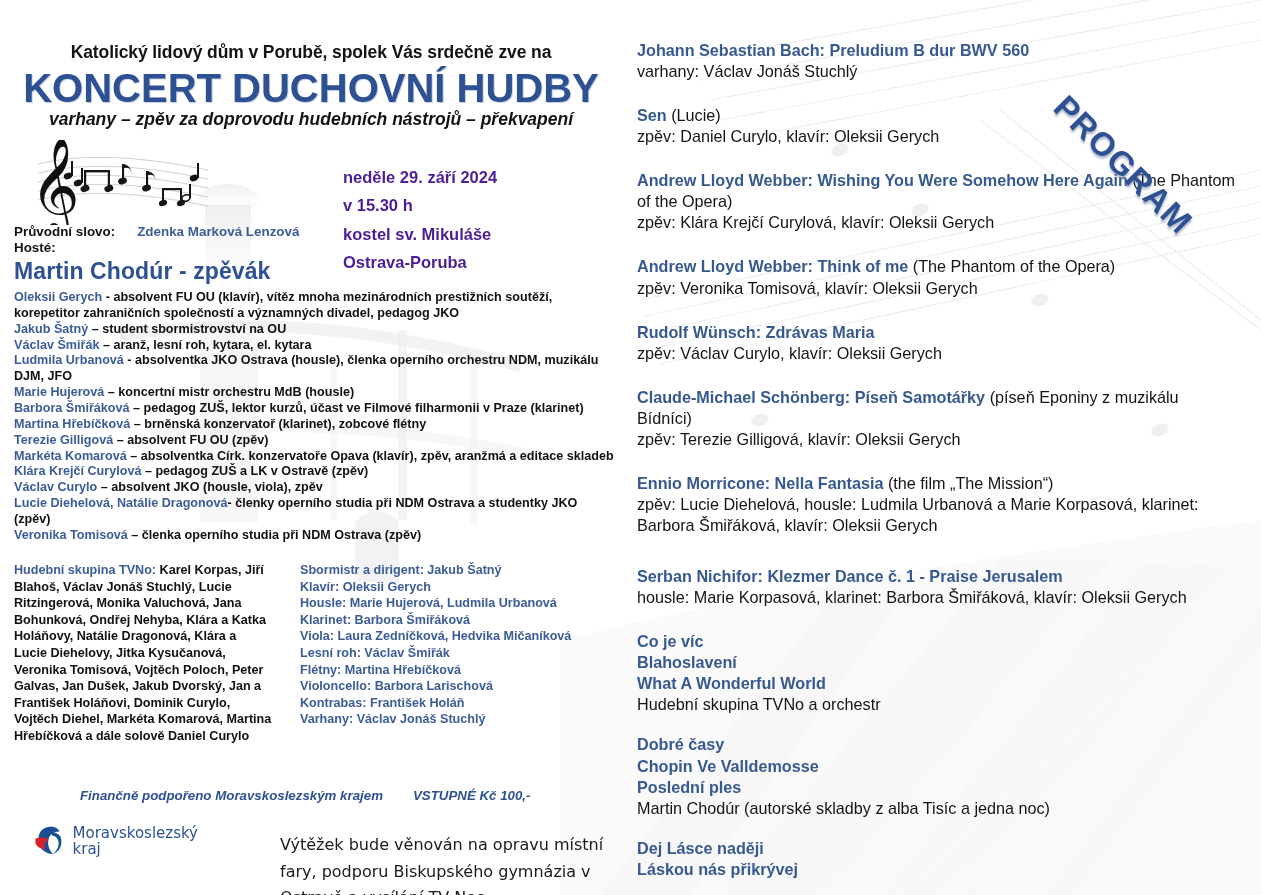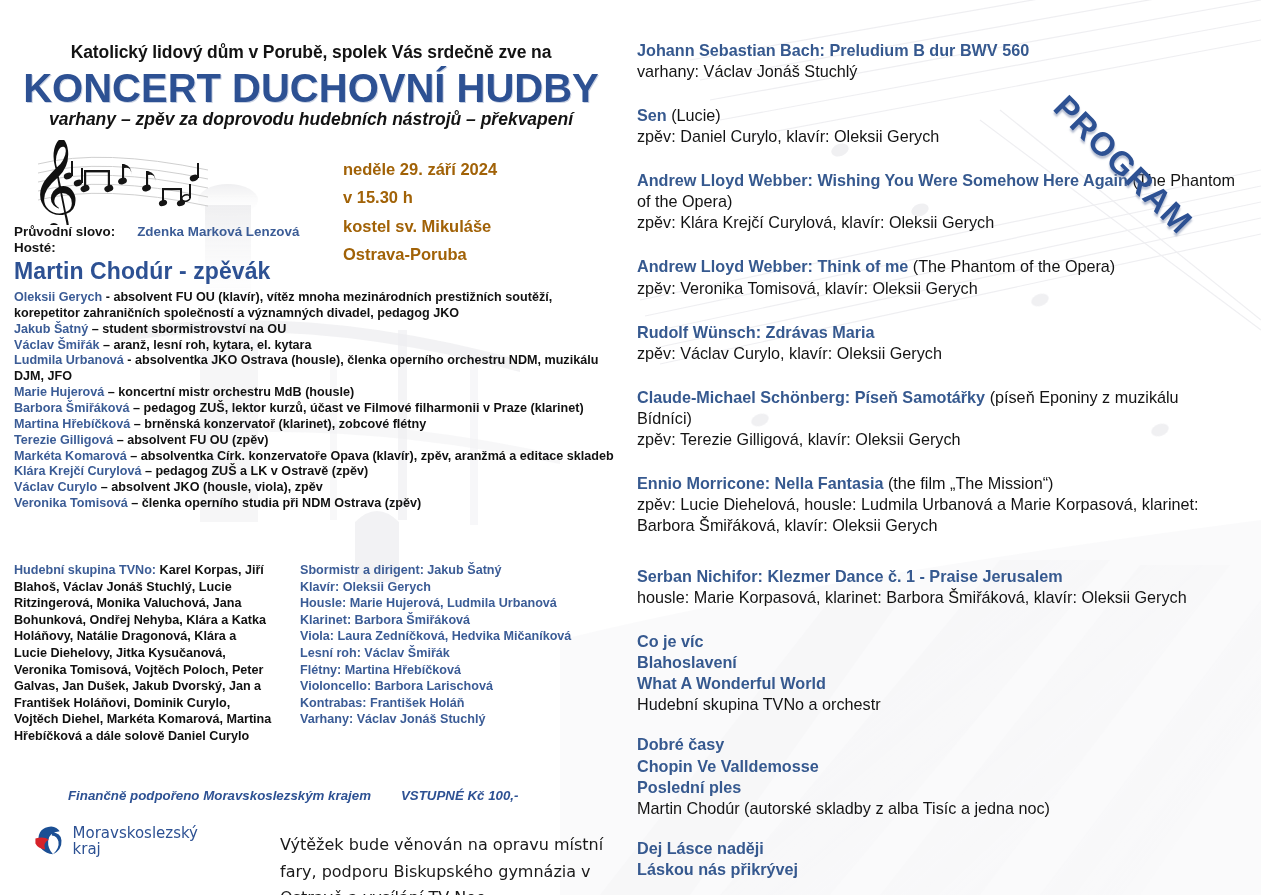--- a/index.html
+++ b/index.html
@@ -36,22 +36,22 @@
   .subtitle {
     text-align: center; font-style: italic; font-weight: bold;
     font-size: 17.5px; color: #131313; margin-top: 0;
   }
 
   
   .clef-wrap { position: absolute; left: 22px; top: 140px; width: 190px; height: 85px; }
 
   
   .datebox {
-    position: absolute; left: 343px; top: 155px;
-    color: #a16207; font-weight: bold; font-size: 16.5px; line-height: 1.72;
+    position: absolute; left: 343px; top: 163px;
+    color: #4c1d95; font-weight: bold; font-size: 16.5px; line-height: 1.72;
   }
 
   
   .guides { position: absolute; left: 14px; top: 224px; width: 600px; }
   .row-pruvodni { font-size: 13.4px; font-weight: bold; color: #131313; }
   .row-pruvodni .nm { color: #3b5c96; margin-left: 22px; font-weight: bold; }
   .row-hoste { font-size: 13.4px; font-weight: bold; color: #131313; margin-top: 1px; }
   .star-name {
     color: #2d5193; font-weight: bold; font-size: 23px;
     margin-top: 3px; letter-spacing: .1px;
@@ -68,21 +68,21 @@
   .ens { position: absolute; left: 14px; top: 562px; width: 600px;
          display: flex; gap: 28px; }
   .ens-col { font-size: 12.6px; line-height: 1.32; font-weight: bold; }
   .ens-left { width: 258px; color: #111111; }
   .ens-left .hd { color: #3b5c96; }
   .ens-right { width: 310px; color: #3b5c96; }
   .ens-right div { margin-bottom: 0px; }
 
   
   .support-line {
-    position: absolute; left: 68px; top: 788px;
+    position: absolute; left: 80px; top: 788px;
     font-style: italic; font-weight: bold; font-size: 13.3px; color: #2d5193;
     white-space: nowrap;
   }
   .support-line .price { margin-left: 30px; }
 
   .logo-wrap { position: absolute; left: 33px; top: 810px; width: 165px; height: 62px;
                display: flex; align-items: center; gap: 2px; }
   .logo-text { color: #2d5193; font-size: 15px; line-height: 1.08;
                font-family: "DejaVu Sans", sans-serif; }
 
@@ -255,20 +255,21 @@
           <div class="perf"><span class="nm">Jakub Šatný</span><span> – student sbormistrovství na OU</span></div>
           <div class="perf"><span class="nm">Václav Šmiřák</span><span> – aranž, lesní roh, kytara, el. kytara</span></div>
           <div class="perf"><span class="nm">Ludmila Urbanová</span><span> - absolventka JKO Ostrava (housle), členka operního orchestru NDM, muzikálu DJM, JFO</span></div>
           <div class="perf"><span class="nm">Marie Hujerová</span><span> – koncertní mistr orchestru MdB (housle)</span></div>
           <div class="perf"><span class="nm">Barbora Šmiřáková</span><span> – pedagog ZUŠ, lektor kurzů, účast ve Filmové filharmonii v Praze (klarinet)</span></div>
           <div class="perf"><span class="nm">Martina Hřebíčková</span><span> – brněnská konzervatoř (klarinet), zobcové flétny</span></div>
           <div class="perf"><span class="nm">Terezie Gilligová</span><span> – absolvent FU OU (zpěv)</span></div>
           <div class="perf"><span class="nm">Markéta Komarová</span><span> – absolventka Círk. konzervatoře Opava (klavír), zpěv, aranžmá a editace skladeb</span></div>
           <div class="perf"><span class="nm">Klára Krejčí Curylová</span><span> – pedagog ZUŠ a LK v Ostravě (zpěv)</span></div>
           <div class="perf"><span class="nm">Václav Curylo</span><span> – absolvent JKO (housle, viola), zpěv</span></div>
+          <div class="perf"><span class="nm">Lucie Diehelová, Natálie Dragonová</span><span>- členky operního studia při NDM Ostrava a studentky JKO (zpěv)</span></div>
           <div class="perf"><span class="nm">Veronika Tomisová</span><span> – členka operního studia při NDM Ostrava (zpěv)</span></div>
         </div>
     </div>
 
     <div class="ens">
       <div class="ens-col ens-left">
         <span class="hd">Hudební skupina TVNo:</span><span> Karel Korpas, Jiří Blahoš, Václav Jonáš Stuchlý, Lucie Ritzingerová, Monika Valuchová, Jana Bohunková, Ondřej Nehyba, Klára a Katka Holáňovy, Natálie Dragonová, Klára a Lucie Diehelovy, Jitka Kysučanová, Veronika Tomisová, Vojtěch Poloch, Peter Galvas, Jan Dušek, Jakub Dvorský, Jan a František Holáňovi, Dominik Curylo, Vojtěch Diehel, Markéta Komarová, Martina Hřebíčková a dále solově Daniel Curylo</span>
       </div>
       <div class="ens-col ens-right" id="ens-roles">
           <div>Sbormistr a dirigent: Jakub Šatný</div>

